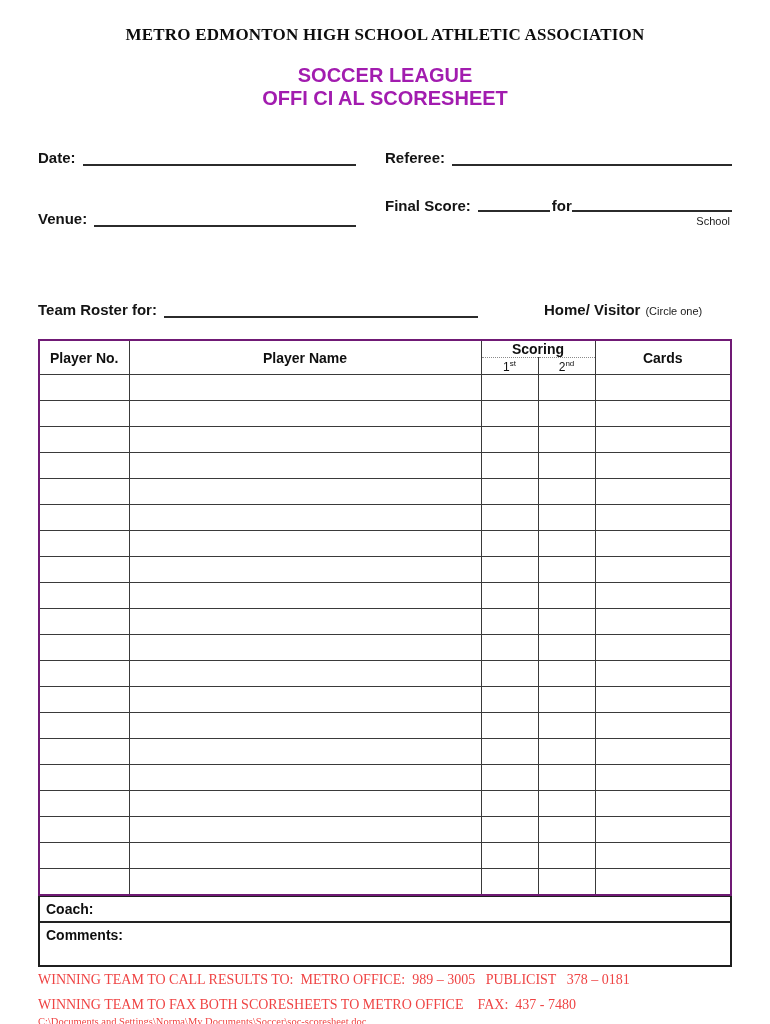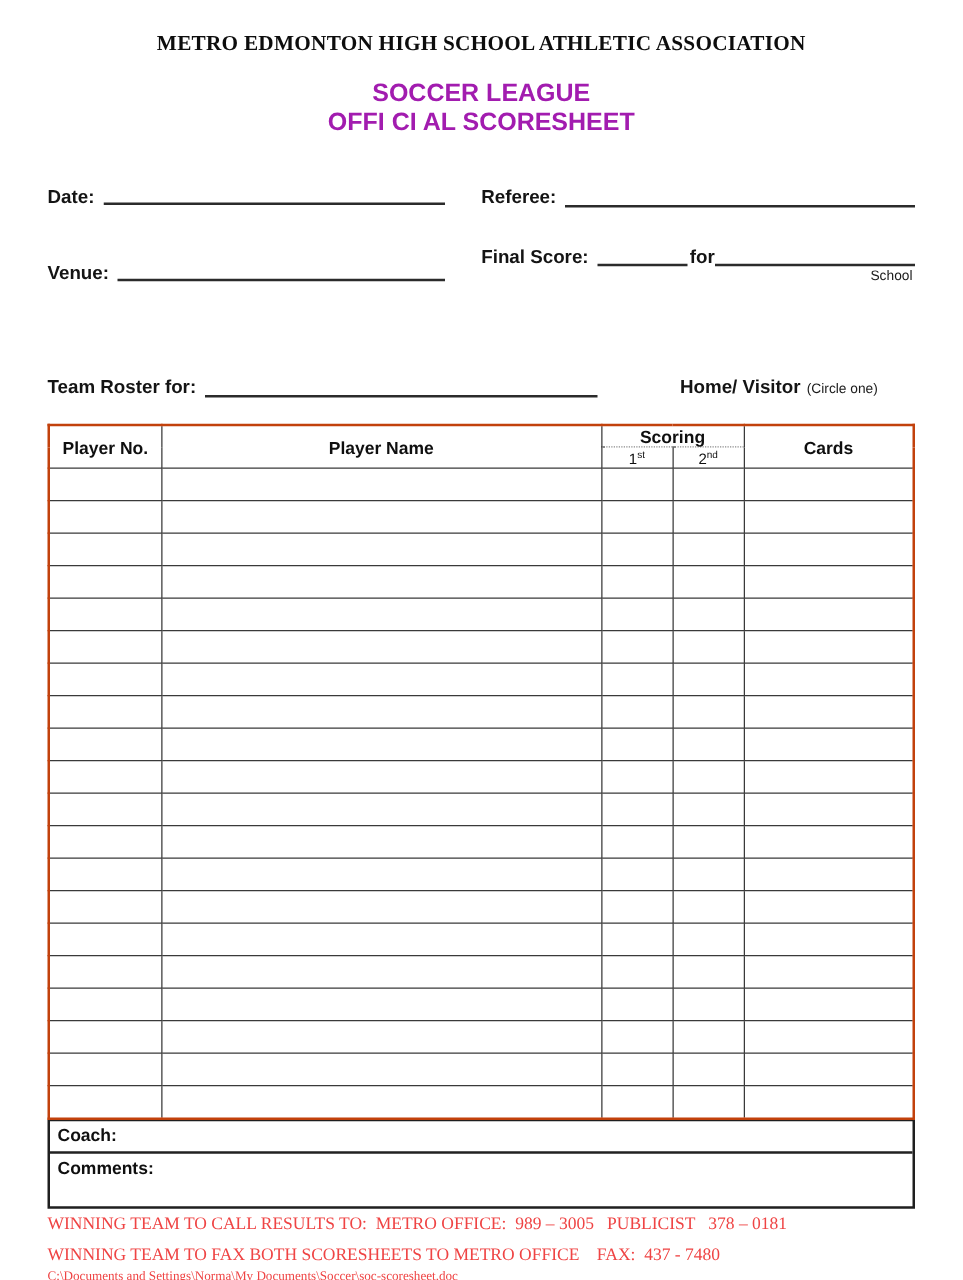--- a/index.html
+++ b/index.html
@@ -32,24 +32,24 @@
     line-height: 23px;
     color: #a21caf;
   }
 
   
   .field-row { display: flex; align-items: flex-end; }
   .row-date   { margin-top: 39px; }
   .row-venue  { margin-top: 31px; }
   .row-roster { margin-top: 39px; }
 
-  .col-left  { width: 318px; margin-right: 29px; display: flex; }
+  .col-left  { width: 318px; margin-right: 29px; display: flex; align-items: flex-end; }
   .col-right { flex: 1; display: flex; align-items: flex-end; }
   .right-stack { flex: 1; }
-  .right-stack .fields { display: flex; align-items: center; }
+  .right-stack .fields { display: flex; align-items: flex-start; }
 
   .f-label {
     font-weight: bold;
     font-size: 15px;
     white-space: nowrap;
     padding-right: 7px;
     color: #141414;
   }
   .fill-line {
     flex: 1;
@@ -70,21 +70,21 @@
   .roster-right { margin-left: 66px; display: flex; align-items: baseline; }
   .hv-label { font-weight: bold; font-size: 15px; color: #141414; }
   .circle-one { font-size: 11px; margin-left: 5px; color: #1a1a1a; margin-top: 39px; }
 
   
   .roster-table {
     margin-top: 21px;
     width: 694px;
     border-collapse: collapse;
     table-layout: fixed;
-    border: 2px solid #c2410c;
+    border: 2px solid #701a75;
   }
   .roster-table th, .roster-table td {
     border: 1px solid #3a3a3a;
     padding: 0;
   }
   .roster-table thead th {
     font-weight: bold;
     font-size: 14px;
     text-align: center;
     color: #0f0f0f;

